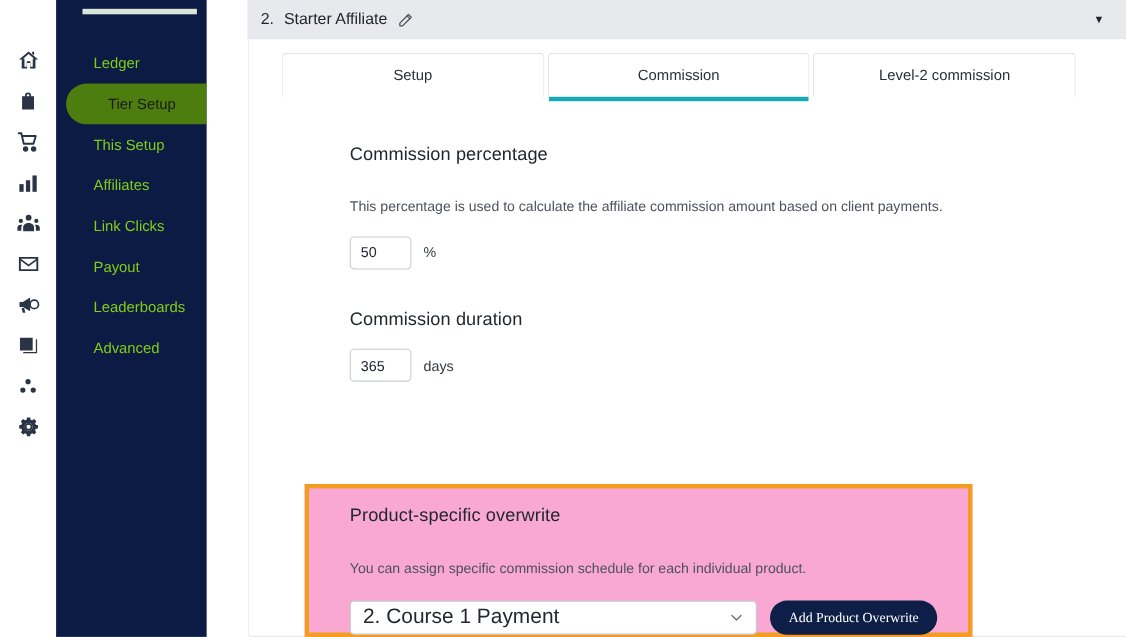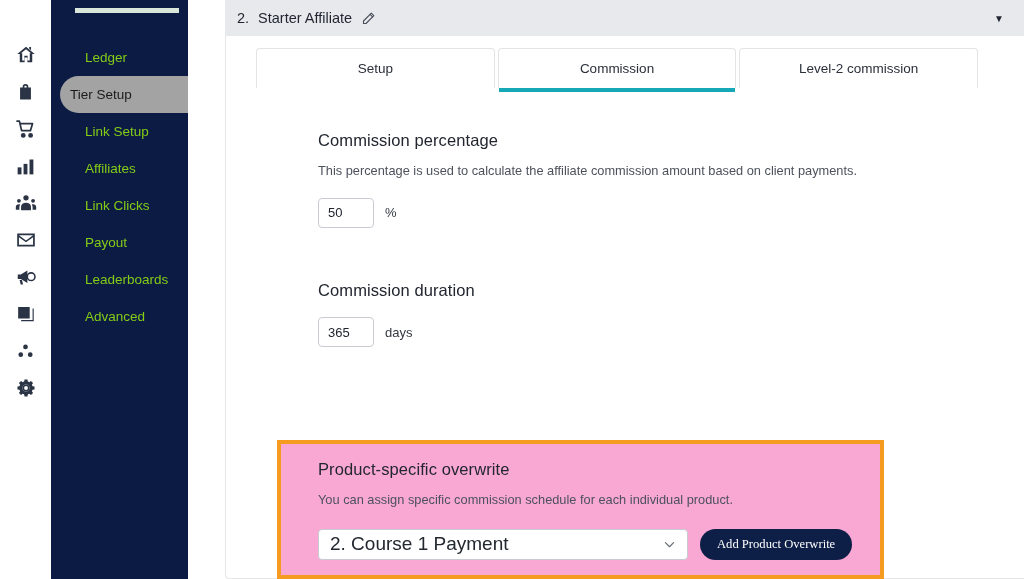--- a/index.html
+++ b/index.html
@@ -52,27 +52,28 @@
   .nav-item {
     height: 37px;
     display: flex; align-items: center;
     padding-left: 34px;
     font-size: 13.5px;
     color: #84cc16;
     white-space: nowrap;
     cursor: pointer;
   }
   .nav-item.active {
-    background: #a3a3a3;
+    background: #4d7c0f;
     color: #1a1a1a;
     border-top-left-radius: 19px;
     border-bottom-left-radius: 19px;
     margin-left: 9px;
     padding-left: 10px;
     width: 128px;
+    justify-content: center;
   }
 
   
   #main {
     position: absolute; left: 188px; top: 0;
     width: 836px; height: 579px;
     background: #ffffff;
   }
 
   
@@ -138,21 +139,21 @@
   .section-title {
     font-size: 16.5px;
     color: #22262f;
     font-weight: normal;
     letter-spacing: 0.1px;
   }
   .section-desc {
     font-size: 12.8px;
     color: #4c515c;
     line-height: 1.55;
-    margin-top: 11px;
+    margin-top: 28px;
   }
   .field-row {
     display: flex; align-items: center;
     gap: 11px;
     margin-top: 17px;
   }
   .num-input {
     width: 56px; height: 30px;
     border: 1px solid #c8ccd2;
     border-radius: 4px;
@@ -285,21 +286,21 @@
   <div id="sidebar">
     <div id="sidebar-logo-bar"></div>
     <ul id="nav-list">
       <li class="nav-item">
           <span>Ledger</span>
         </li>
       <li class="nav-item active">
           <span>Tier Setup</span>
         </li>
       <li class="nav-item">
-          <span>Link Setup</span>
+          <span>This Setup</span>
         </li>
       <li class="nav-item">
           <span>Affiliates</span>
         </li>
       <li class="nav-item">
           <span>Link Clicks</span>
         </li>
       <li class="nav-item">
           <span>Payout</span>
         </li>

